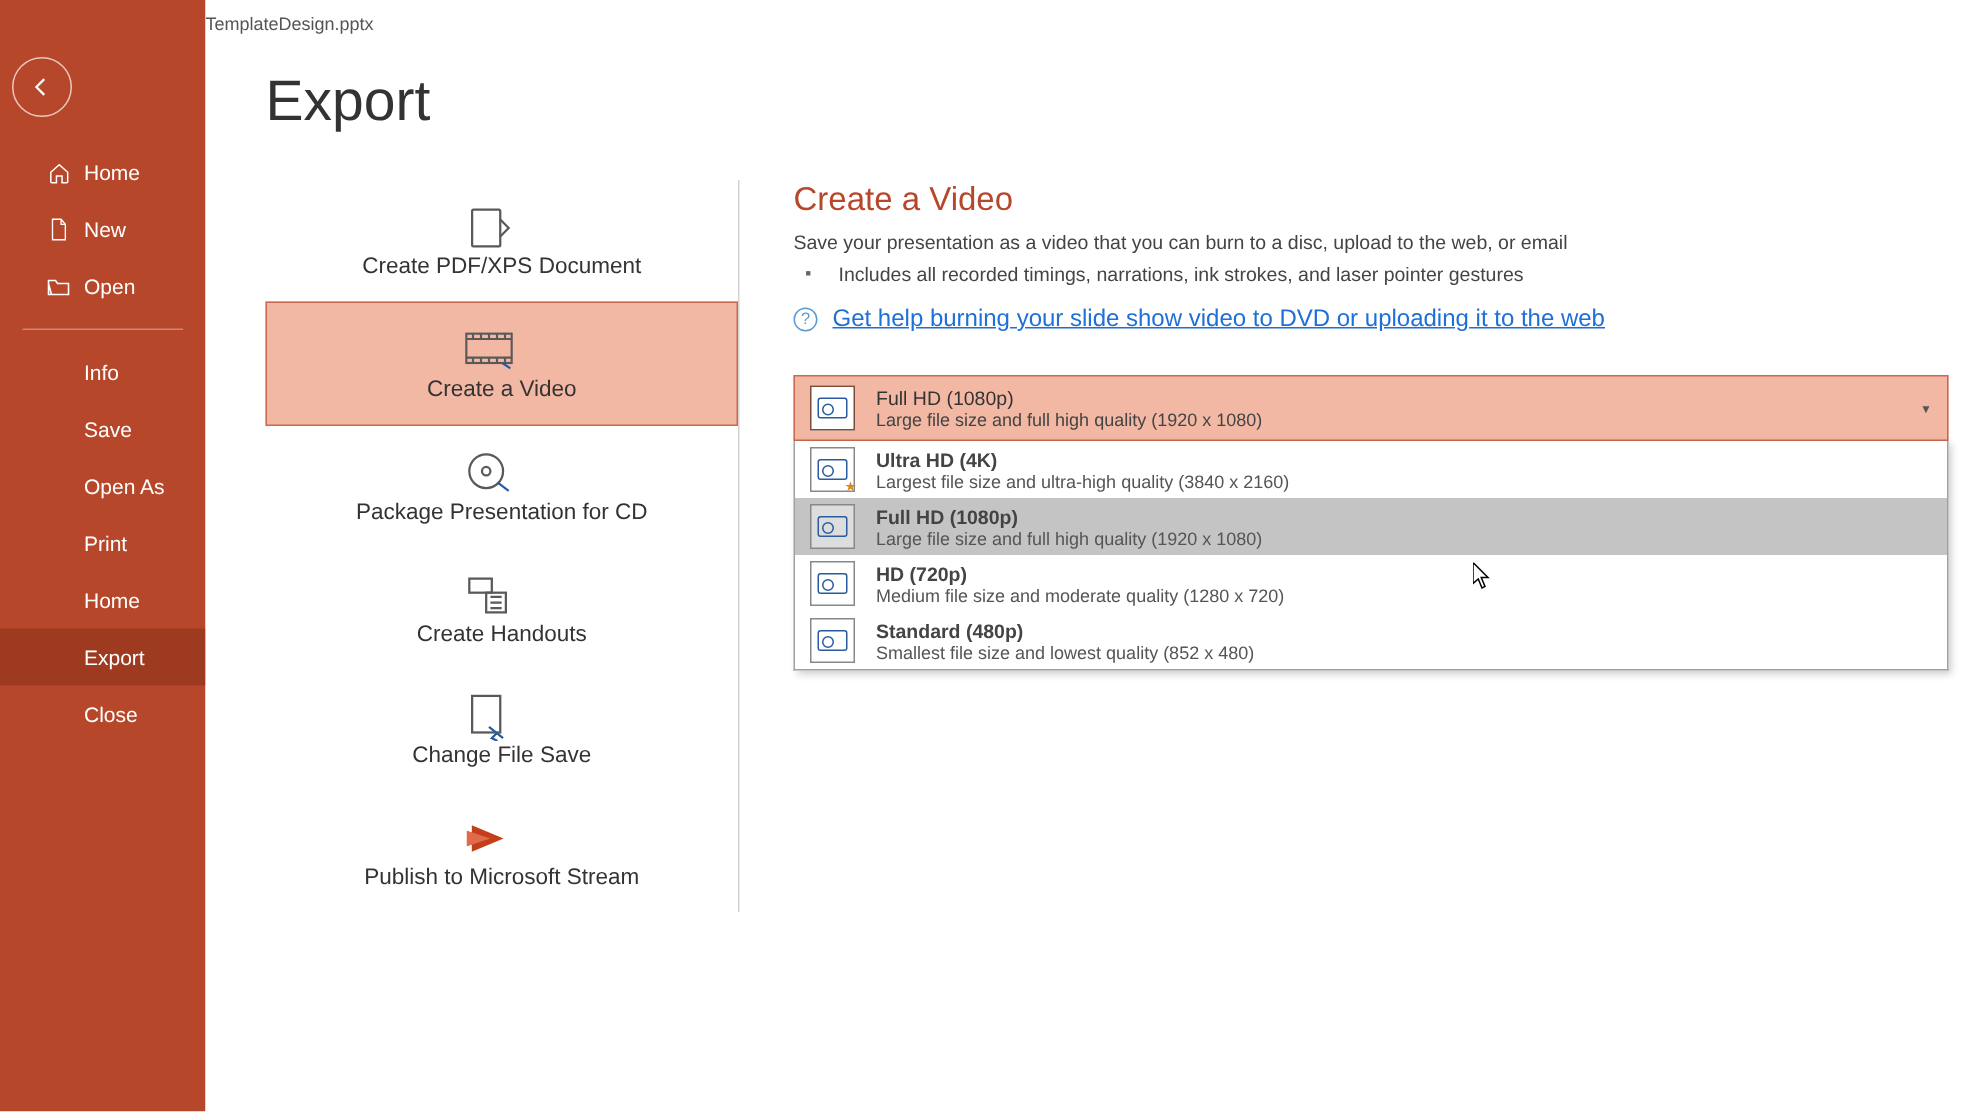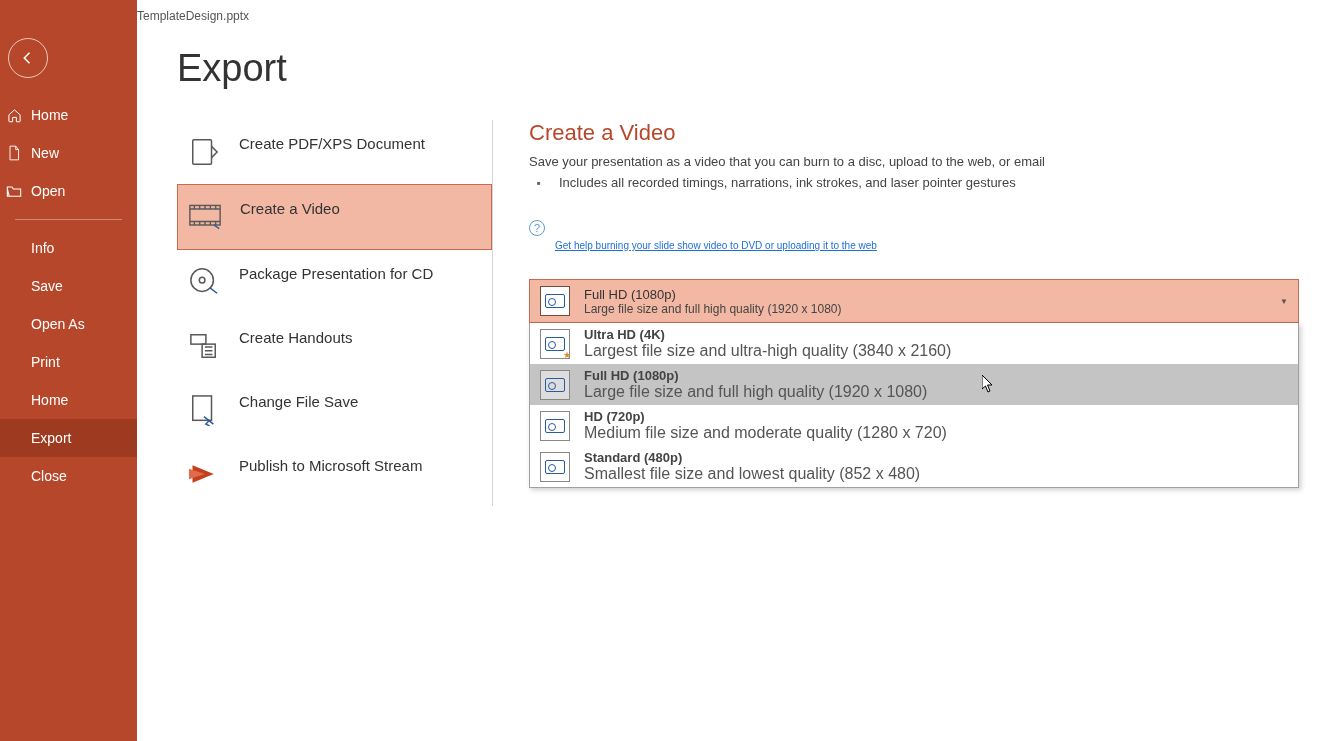--- a/index.html
+++ b/index.html
@@ -2,61 +2,61 @@
 <html><head>
 <meta charset="utf-8">
 <style>
 * { margin: 0; padding: 0; box-sizing: border-box; font-family: "Segoe UI", sans-serif; }
 body { width: 1319px; height: 741px; background: #fff; overflow: hidden; display: flex; }
 
 
 .sidebar { width: 137px; background: #b7472a; color: #fff; flex-shrink: 0; display: flex; flex-direction: column; padding-top: 8px; }
 .back-btn { width: 40px; height: 40px; margin: 30px 0 18px 8px; display: flex; align-items: center; justify-content: center; border: 1px solid rgba(255,255,255,0.7); border-radius: 50%; cursor: pointer; }
 .back-btn svg { width: 18px; height: 18px; }
-.sidebar-item { display: flex; align-items: center; padding: 11px 0 11px 6px; font-size: 14px; cursor: pointer; }
+.sidebar-item { display: flex; align-items: center; padding: 11px 0 11px 31px; font-size: 14px; cursor: pointer; }
 .sidebar-item.active { background: #9d3a20; }
 .sidebar-item .icon { width: 16px; height: 16px; margin-right: 9px; display: inline-flex; align-items: center; justify-content: center; }
 .sidebar-divider { height: 1px; background: rgba(255,255,255,0.35); margin: 9px 15px; }
 .sidebar-item.noicon .icon { visibility: hidden; }
 
 
 .main { flex: 1; background: #fff; display: flex; flex-direction: column; position: relative; }
 .titlebar { height: 32px; display: flex; justify-content: flex-start; align-items: center; font-size: 12px; color: #555; }
 .page-title { font-size: 38px; font-weight: 300; color: #333; margin: 15px 0 30px 40px; }
 
 .content { display: flex; }
 .export-options { width: 316px; margin-left: 40px; border-right: 1px solid #d4d4d4; }
-.export-opt { display: flex; align-items: flex-start; padding: 15px 10px; cursor: pointer; }
+.export-opt { display: flex; align-items: center; padding: 15px 10px; cursor: pointer; flex-direction: column; }
 .export-opt.active { background: #f2b8a4; border: 1px solid #c86a4f; }
 .export-opt .eicon { width: 34px; height: 34px; margin-right: 18px; display: flex; align-items: center; justify-content: center; }
 .export-opt .elabel { font-size: 15px; color: #333; }
 
 .detail { flex: 1; padding: 0 20px 0 36px; }
 .detail-title { font-size: 22px; color: #b7472a; font-weight: 400; margin-bottom: 8px; }
 .detail-sub { font-size: 13px; color: #444; margin-bottom: 6px; }
 .detail-bullets { list-style: none; padding-left: 18px; }
 .detail-bullets li { font-size: 13px; color: #444; margin: 3px 0; position: relative; padding-left: 12px; }
 .detail-bullets li::before { content: "■"; position: absolute; left: -10px; font-size: 6px; top: 5px; color: #666; }
 .help-row { display: flex; align-items: center; margin-top: 14px; gap: 10px; }
 .help-row .qicon { width: 16px; height: 16px; border: 1px solid #5b9bd5; border-radius: 50%; display: inline-flex; align-items: center; justify-content: center; font-size: 11px; color: #5b9bd5; }
-.help-link { color: #1e6fd6; text-decoration: underline; font-size: 10px; cursor: pointer; margin-top: 36px; }
+.help-link { color: #1e6fd6; text-decoration: underline; font-size: 16px; cursor: pointer; }
 
 
 .dd-wrap { margin-top: 28px; width: 770px; position: relative; }
 .dd-selected { background: #f2b8a4; border: 1px solid #c86a4f; display: flex; align-items: center; padding: 6px 10px; cursor: pointer; }
 .dd-selected .ddicon { width: 30px; height: 30px; border: 1px solid #7a4a3a; background: #fff; margin-right: 14px; display: flex; align-items: center; justify-content: center; }
 .dd-selected .ddtexts { flex: 1; }
 .dd-selected .ddtitle { font-size: 13px; color: #333; }
 .dd-selected .dddesc { font-size: 12px; color: #444; }
 .dd-caret { font-size: 8px; color: #555; margin-left: auto; }
 .dd-list { border: 1px solid #a0a0a0; border-top: none; background: #fff; box-shadow: 2px 2px 5px rgba(0,0,0,0.2); }
 .dd-item { display: flex; align-items: center; padding: 4px 10px; cursor: pointer; }
 .dd-item .ddicon { width: 30px; height: 30px; border: 1px solid #888; background: #fff; margin-right: 14px; display: flex; align-items: center; justify-content: center; }
 .dd-item .ddtitle { font-size: 13px; color: #444; font-weight: 600; }
-.dd-item .dddesc { font-size: 16px; color: #555; }
+.dd-item .dddesc { font-size: 12px; color: #555; }
 .dd-item.hover { background: #c4c4c4; }
 .dd-item.hover .ddicon { background: #ddd; }
 .vidglyph { width: 20px; height: 14px; border: 1px solid #2a5aa0; border-radius: 2px; position: relative; }
 .vidglyph::after { content: ""; position: absolute; width: 6px; height: 6px; border-radius: 50%; border: 1px solid #2a5aa0; left: 2px; top: 3px; }
 
 .starbadge { position: absolute; right: -2px; bottom: -2px; font-size: 9px; color: #d88a1f; }
 
 .cursor { position: absolute; width: 12px; height: 18px; pointer-events: none; z-index: 100; }
 </style>
 </head>

